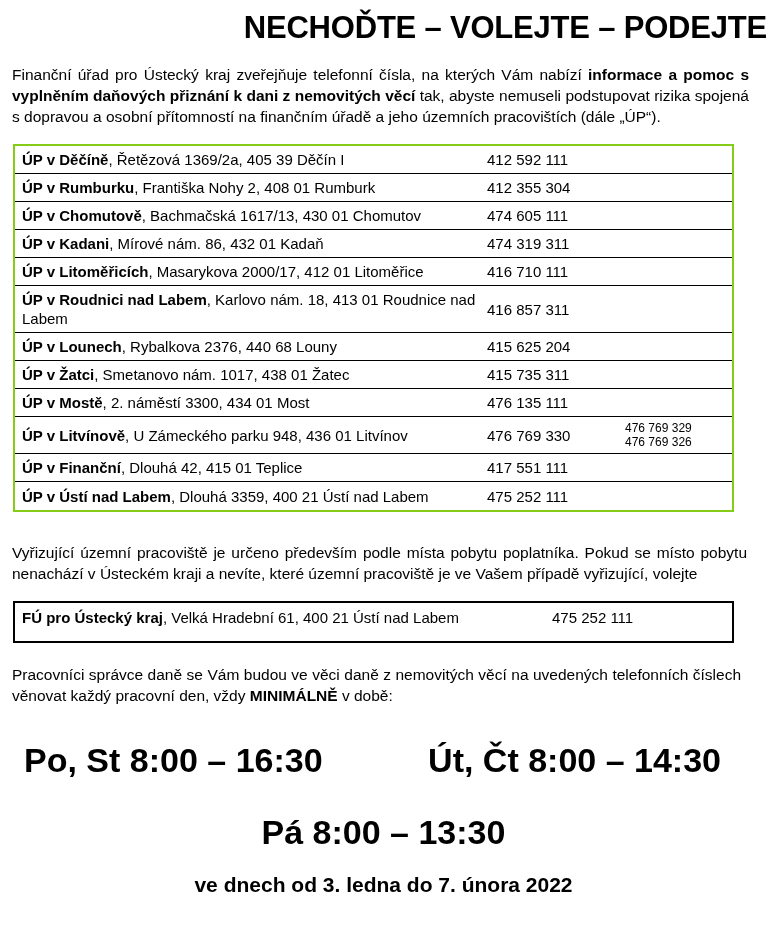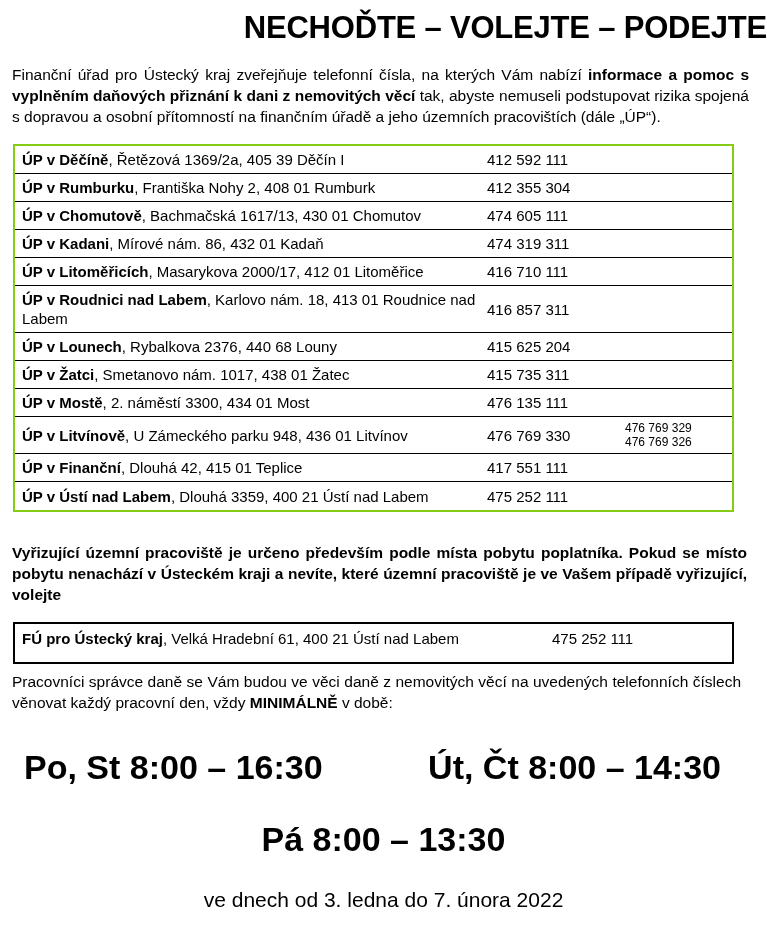--- a/index.html
+++ b/index.html
@@ -16,22 +16,22 @@
     font-weight: bold;
     text-align: right;
     letter-spacing: -0.2px;
   }
   .para {
     font-size: 15.5px;
     line-height: 21px;
     text-align: justify;
   }
   .intro  { margin: 18px 18px 0 12px; }
-  .middle { margin: 30px 20px 0 12px; font-weight: bold; }
-  .bottom { margin: 7px 26px 0 12px; }
+  .middle { margin: 30px 20px 0 12px; }
+  .bottom { margin: 21px 26px 0 12px; }
   .b { font-weight: bold; }
 
   .offices-table {
     margin: 17px 33px 0 13px;
     border: 2px solid #84cc16;
   }
   .office-row {
     display: flex;
     align-items: center;
     border-bottom: 1px solid #000;
@@ -84,25 +84,25 @@
     white-space: nowrap;
   }
   .friday-row {
     margin-top: 32px;
     text-align: center;
     font-size: 34px;
     line-height: 40px;
     font-weight: bold;
   }
   .dates-row {
-    margin-top: 28px;
+    margin-top: 20px;
     text-align: center;
     font-size: 21px;
     line-height: 26px;
-    font-weight: normal;
+    font-weight: bold;
   }
 </style>
 </head>
 <body>
 
 <h1 class="title">NECHOĎTE – VOLEJTE – PODEJTE</h1>
 
 <p class="para intro"><span>Finanční úřad pro Ústecký kraj zveřejňuje telefonní čísla, na kterých Vám nabízí </span><span class="b">informace a pomoc s vyplněním daňových přiznání k dani z nemovitých věcí</span><span> tak, abyste nemuseli podstupovat rizika spojená s dopravou a osobní přítomností na finančním úřadě a jeho územních pracovištích (dále „ÚP“).</span></p>
 
 <div class="offices-table">

